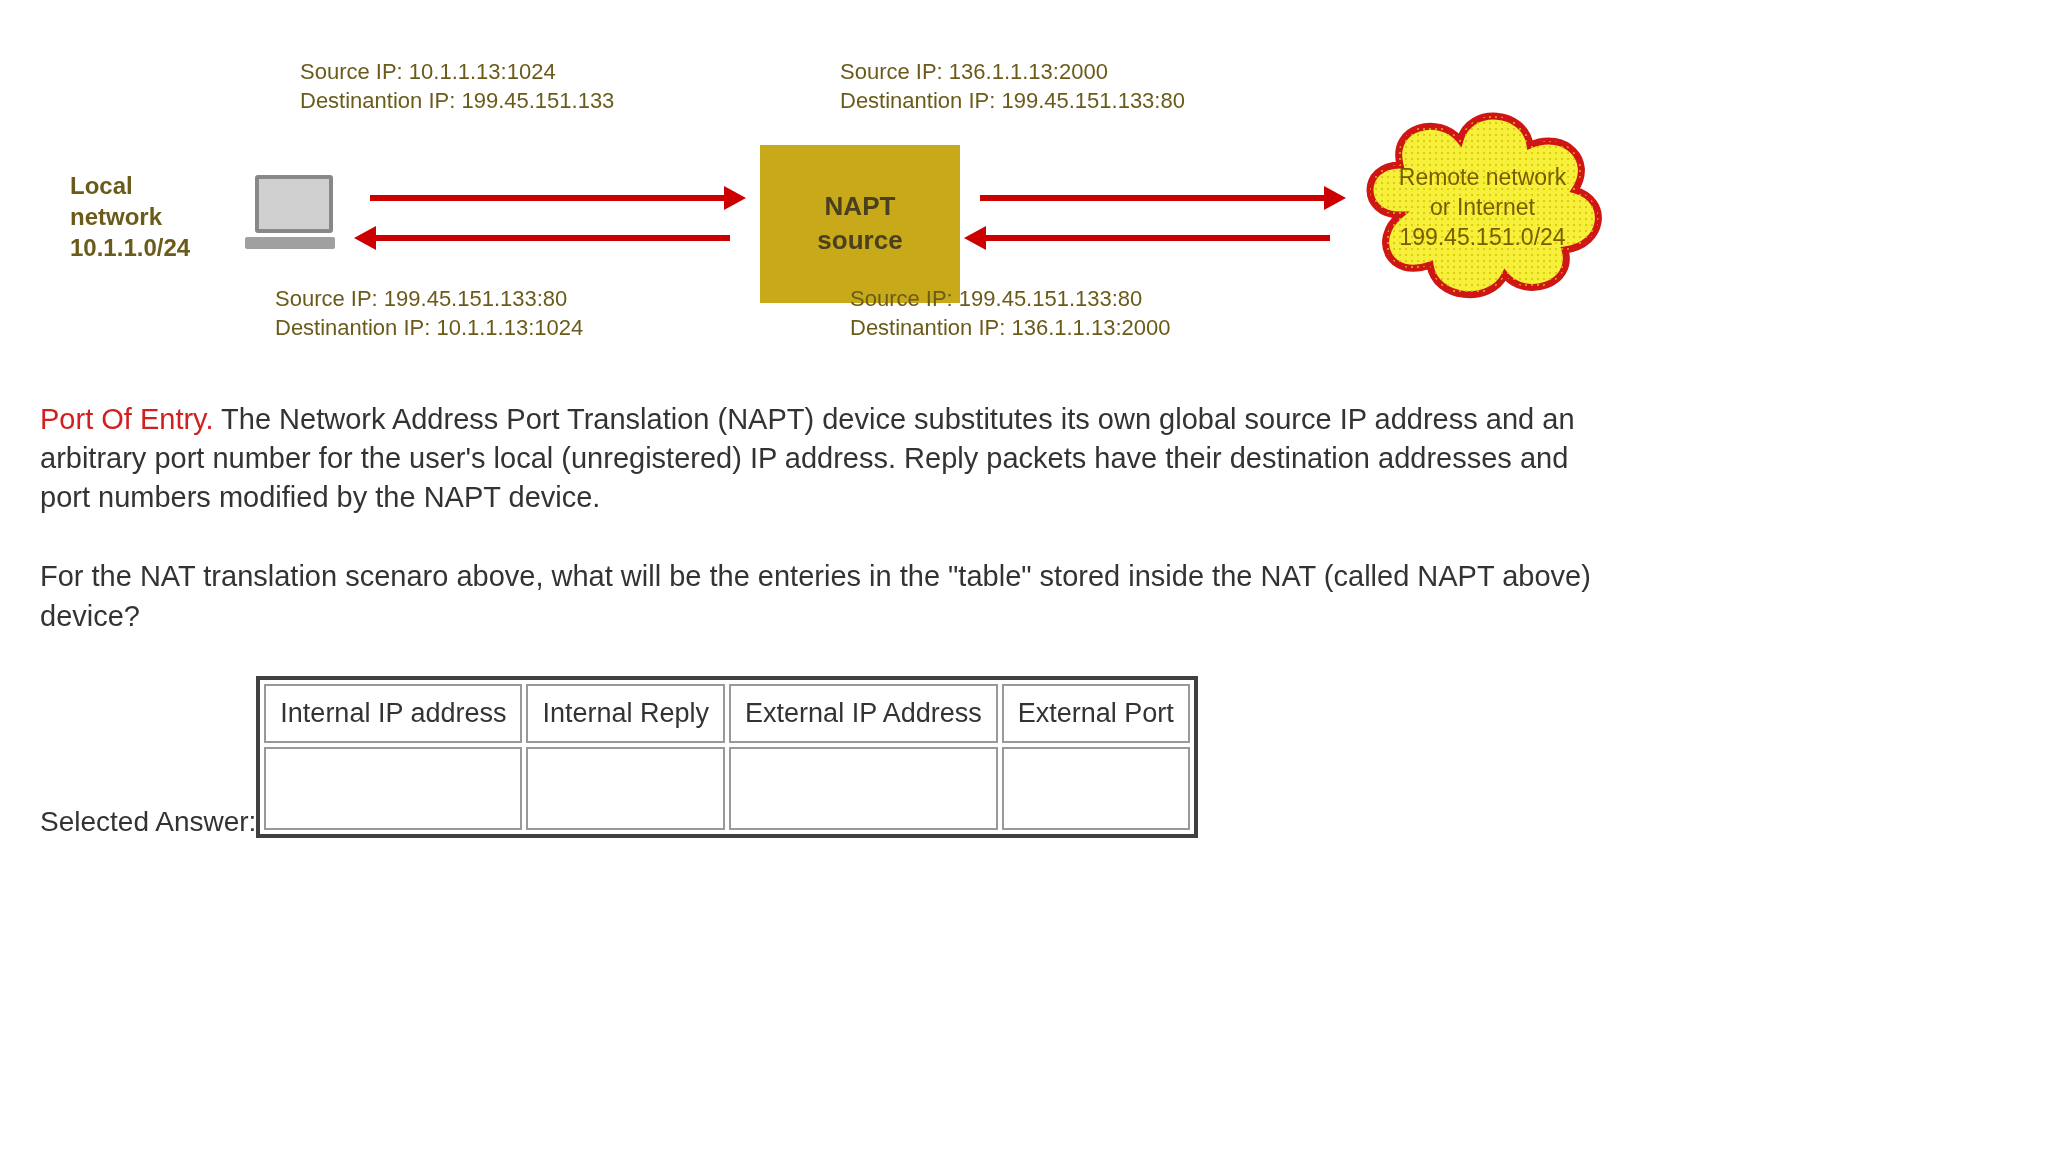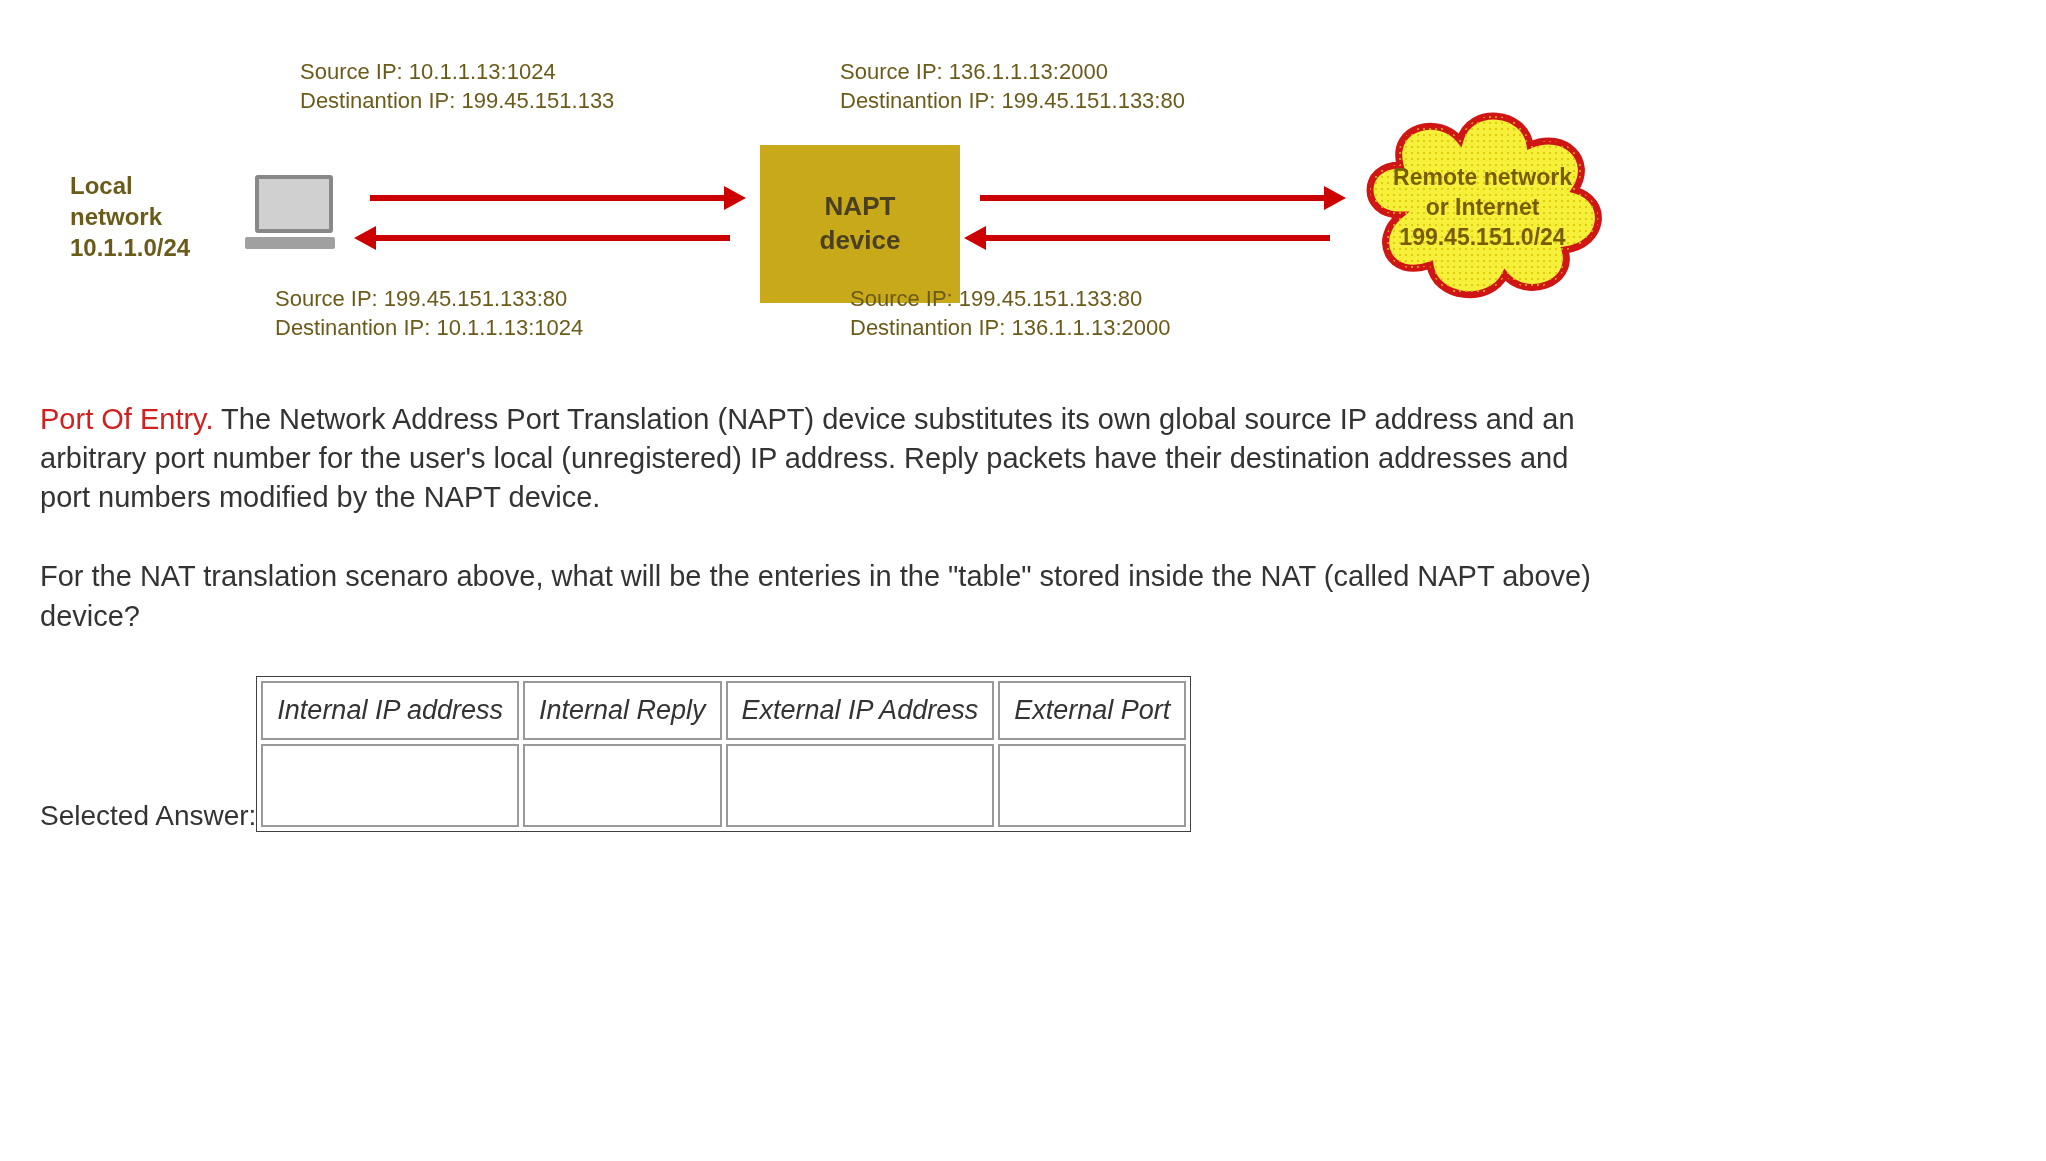--- a/index.html
+++ b/index.html
@@ -59,21 +59,21 @@
       width: 260px; height: 230px;
     }
     .cloud-shape {
       width: 100%; height: 100%;
     }
     .cloud-text {
       position: absolute;
       top: 78px; left: 25px;
       width: 215px;
       text-align: center;
-      font-weight: bold;
+      font-weight: normal;
       color: #7a5c00;
       font-size: 23px;
       line-height: 1.3;
     }
     .arrow {
       position: absolute;
       height: 6px;
       background: #cc0000;
     }
     .arrow.right::after {
@@ -114,22 +114,21 @@
       margin-bottom: 40px;
       line-height: 1.35;
       max-width: 1560px;
     }
     .red-lead { color: #d02020; }
     .answer-row { display: flex; align-items: flex-end; margin-top: 30px; }
     .answer-label { font-size: 28px; margin-top: 10px; }
     .nat-table {
       border-collapse: separate;
       border-spacing: 4px;
-      border: 1px solid #404040;
-      font-style: italic;
+      border: 4px solid #404040;
     }
     .nat-table td {
       border: 2px solid #999;
       padding: 12px 14px;
       font-size: 27px;
       vertical-align: top;
       min-width: 120px;
     }
     .nat-table tr:nth-child(2) td { height: 55px; }
   </style>
@@ -145,21 +144,21 @@
   </div>
 
   <div class="pc-icon">
     <div class="pc-monitor"></div>
     <div class="pc-base"></div>
   </div>
 
   <div class="napt-box">
     <div>
       <div>NAPT</div>
-      <div>device</div>
+      <div>source</div>
     </div>
   </div>
 
   <div class="cloud">
     <svg class="cloud-shape" viewBox="0 0 260 230">
       <path d="M50,130 
         C10,130 10,80 50,80
         C40,40 90,30 110,55
         C120,20 175,25 180,60
         C215,45 245,75 225,105

